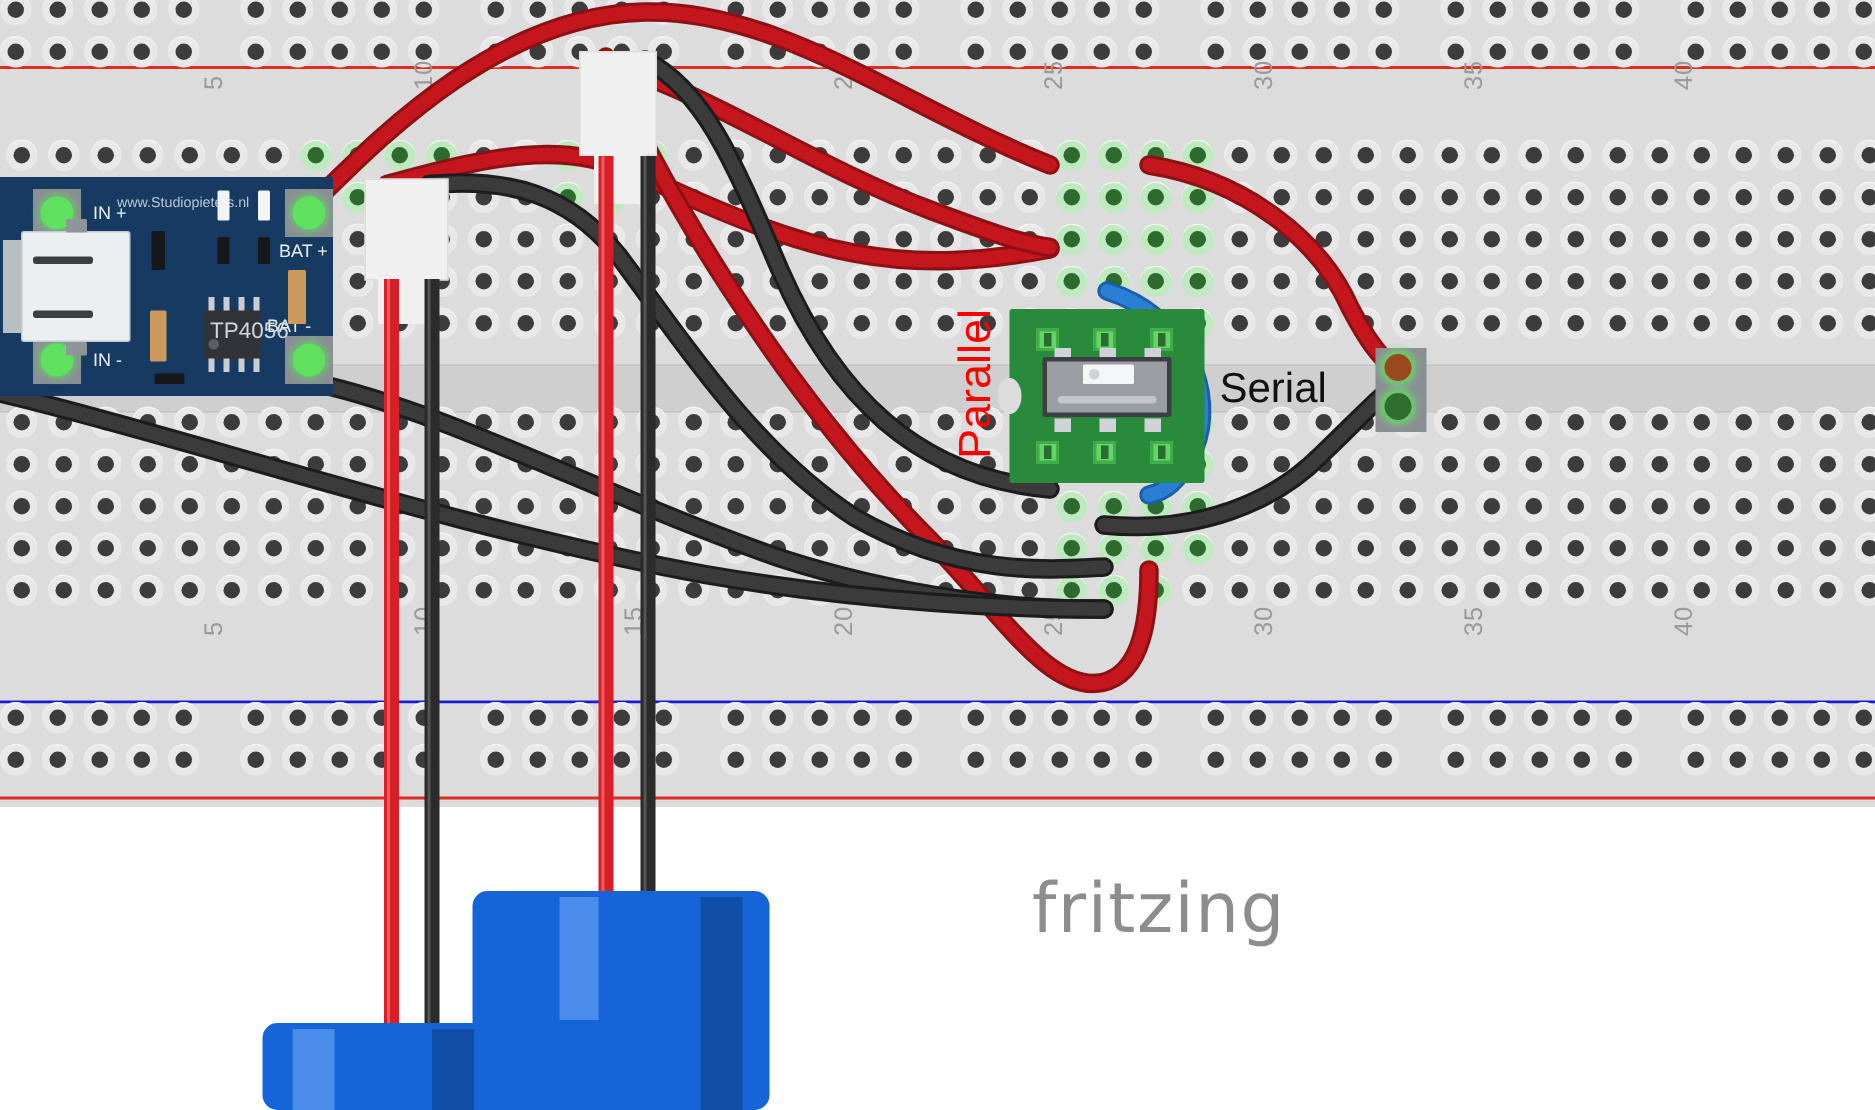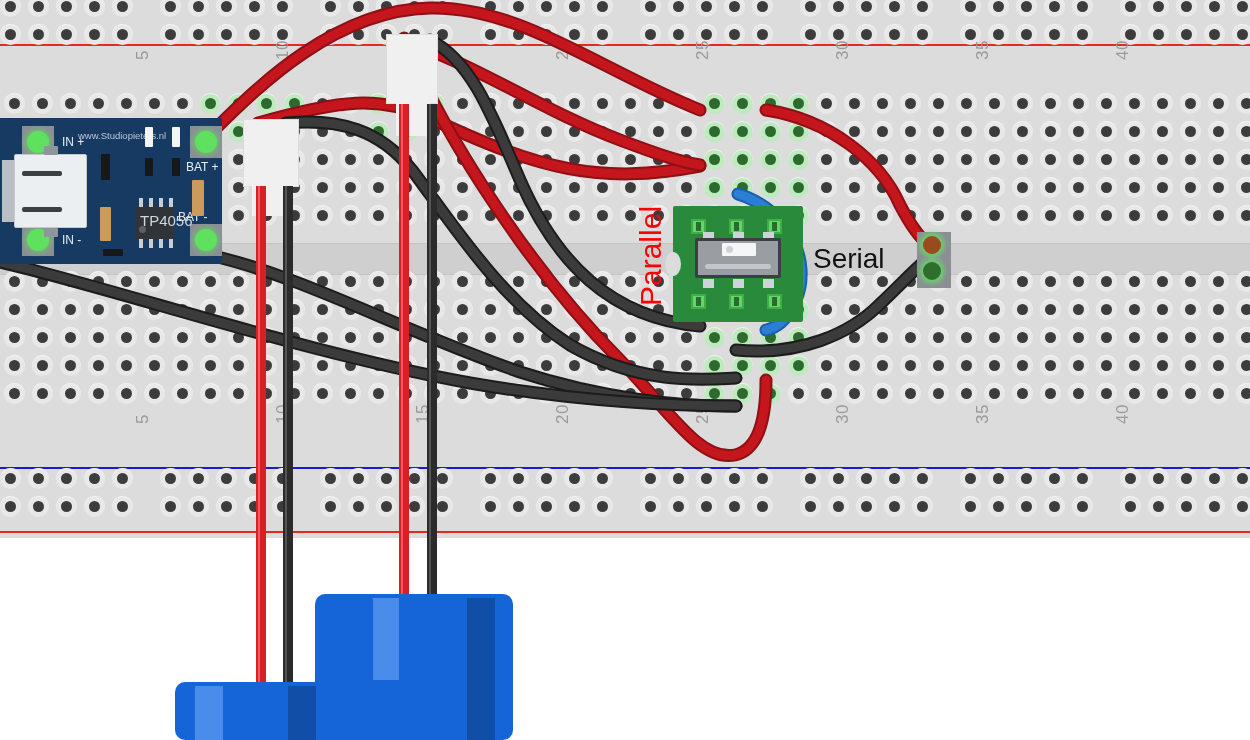--- a/index.html
+++ b/index.html
@@ -1025,14 +1025,15 @@
   <div class="batt abs" style="left:315px;top:594px;width:198px;height:146px;">
     <div class="hl" style="left:58px;top:4px;width:26px;height:82px;"></div>
     <div class="sh" style="left:152px;top:4px;width:28px;height:142px;"></div>
   </div>
 
   <div class="batt abs" style="left:175px;top:682px;width:198px;height:58px;">
     <div class="hl" style="left:20px;top:4px;width:28px;height:54px;"></div>
     <div class="sh" style="left:113px;top:4px;width:28px;height:54px;"></div>
   </div>
 
+  <div class="lbl abs" id="fritzing-logo">fritzing</div>
 
 </div>
 
 </body></html>

